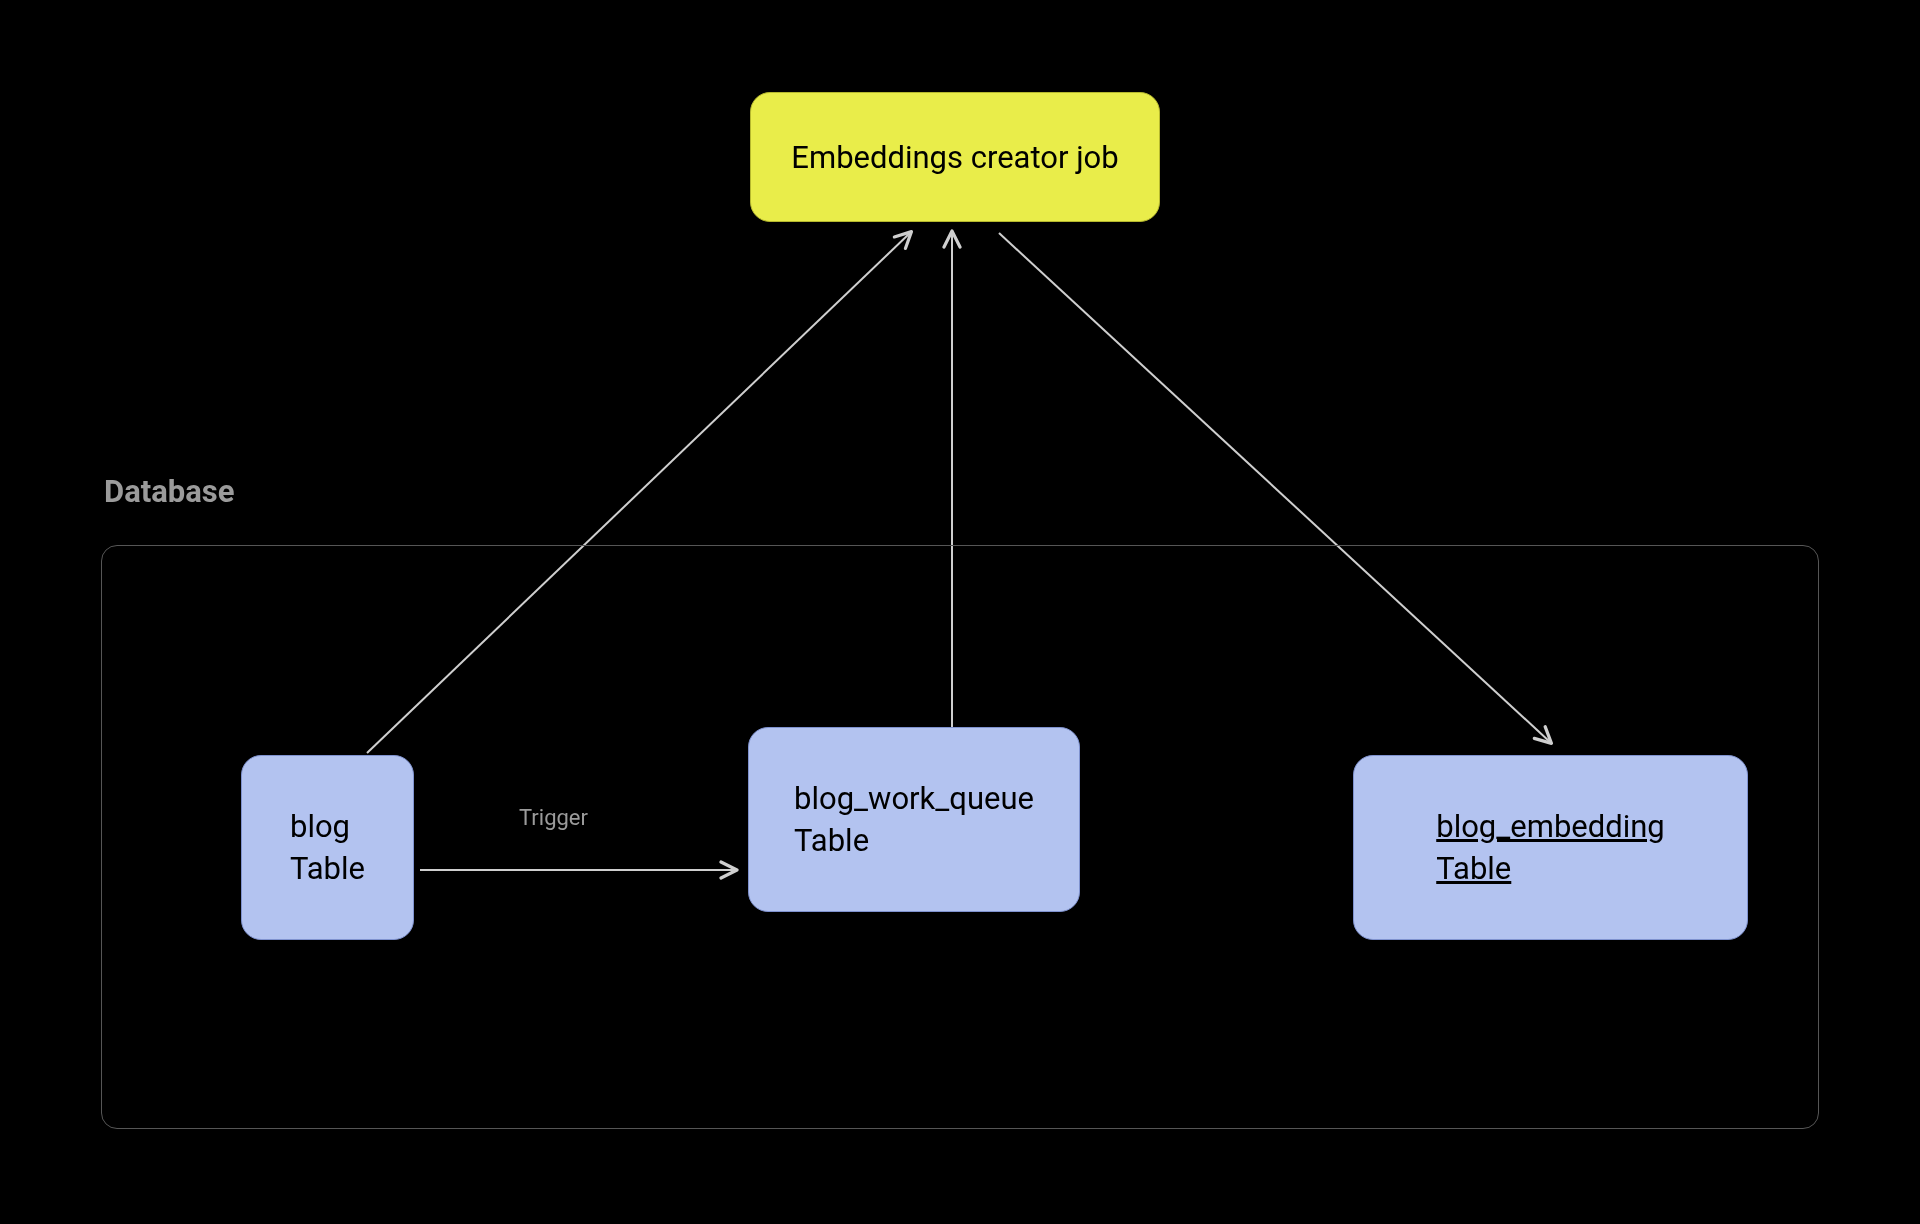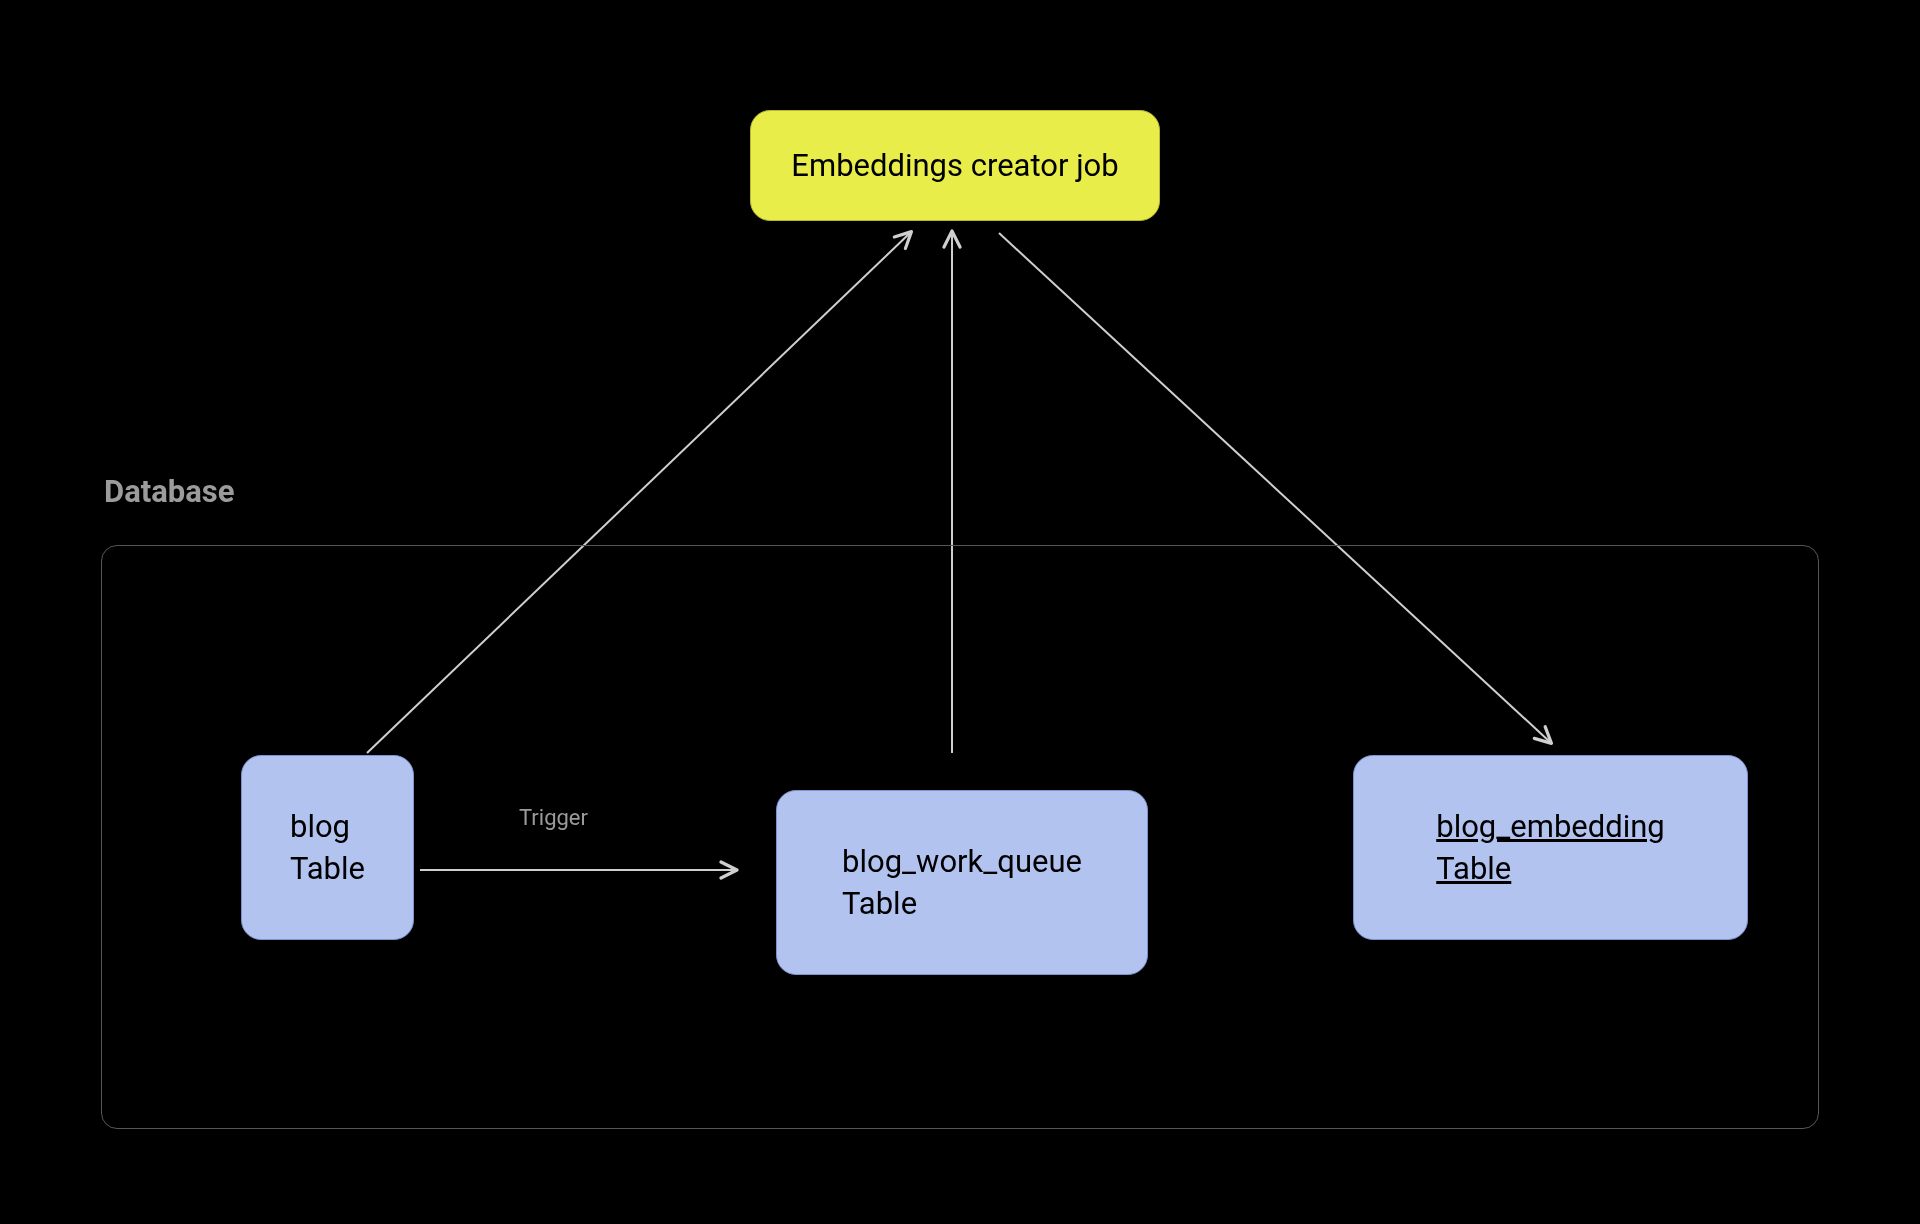--- a/index.html
+++ b/index.html
@@ -84,36 +84,36 @@
 
     <line x1="367" y1="753" x2="910" y2="233" stroke="#cfcfcf" stroke-width="2" marker-end="url(#arrowhead)"></line>
 
     <line x1="952" y1="753" x2="952" y2="233" stroke="#cfcfcf" stroke-width="2" marker-end="url(#arrowhead)"></line>
 
     <line x1="999" y1="233" x2="1550" y2="742" stroke="#cfcfcf" stroke-width="2" marker-end="url(#arrowhead)"></line>
 
     <line x1="420" y1="870" x2="735" y2="870" stroke="#cfcfcf" stroke-width="2" marker-end="url(#arrowhead)"></line>
   </svg>
 
-  <div class="job-box" style="left:750px; top:110px; width:410px; height:111px;">
+  <div class="job-box" style="left:750px; top:92px; width:410px; height:130px;">
     <span>Embeddings creator job</span>
   </div>
 
   <div class="db-label" style="left:104px; top:473px;">Database</div>
 
   <div class="db-box" style="left:101px; top:545px; width:1718px; height:584px;"></div>
 
   <div class="table-box" style="left:241px; top:755px; width:173px; height:185px;">
     <div>
       <span>blog</span><br>
       <span>Table</span>
     </div>
   </div>
 
-  <div class="table-box" style="left:748px; top:790px; width:372px; height:185px;margin-left:28px;">
+  <div class="table-box" style="left:748px; top:727px; width:332px; height:185px;">
     <div>
       <span>blog_work_queue</span><br>
       <span>Table</span>
     </div>
   </div>
 
   <div class="table-box" style="left:1353px; top:755px; width:395px; height:185px;text-decoration:underline;">
     <div>
       <span>blog_embedding</span><br>
       <span>Table</span>

